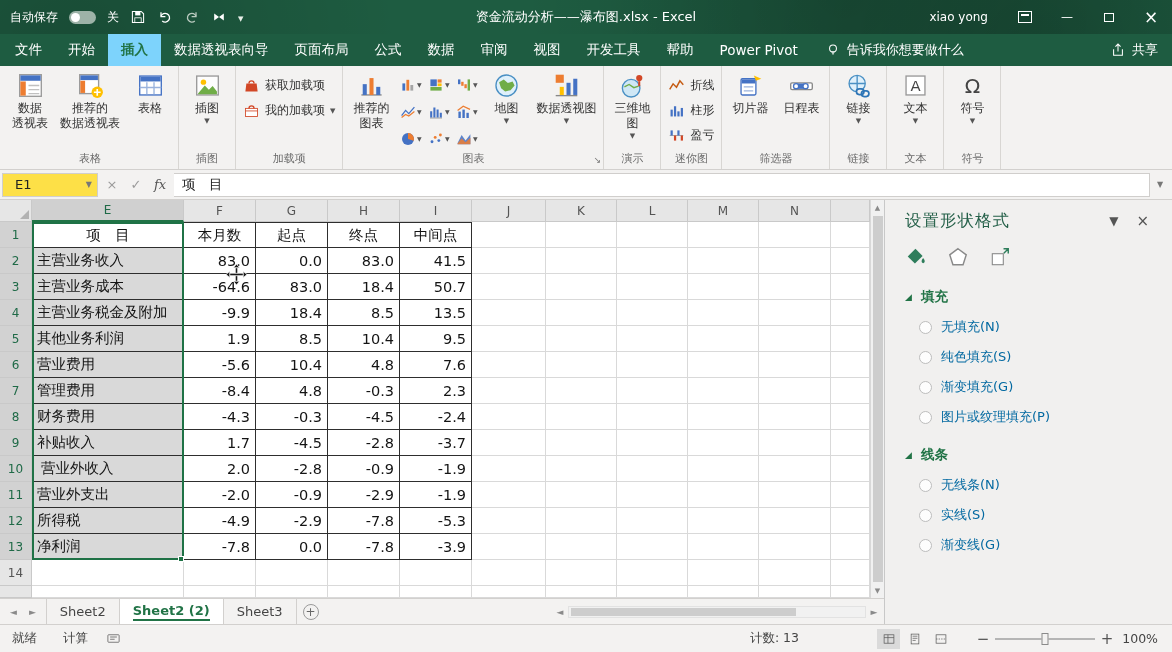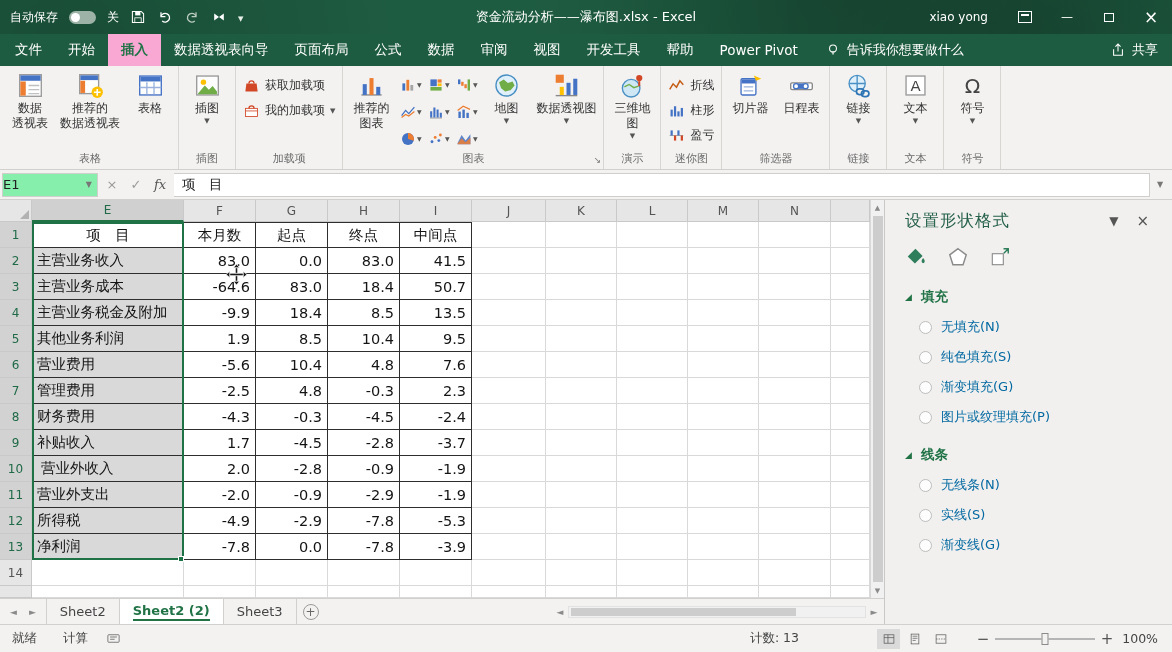--- a/index.html
+++ b/index.html
@@ -28,21 +28,21 @@
   .maxbox { width:10px; height:9px; border:1px solid #fff; display:inline-block; }
   .glyph-close::before { content:"×"; font-size:17px; }
   .ribbondisp { width:14px; height:12px; border:1px solid #fff; display:inline-block; position:relative; }
   .ribbondisp::after { content:""; position:absolute; left:2px; top:2px; right:2px; height:2px; background:#fff; }
 
   
   .tabrow { height:32px; flex:0 0 32px; background:#1e5c41; display:flex; align-items:stretch;
     color:#fff; font-size:13.5px; padding-left:2px; }
   .rtabs { display:flex; align-items:stretch; }
   .rtab { padding:0 13px; display:flex; align-items:center; white-space:nowrap; }
-  .rtab.active { background:#f9a8d4; color:#217346; font-weight:bold; }
+  .rtab.active { background:#7dd3fc; color:#217346; font-weight:bold; }
   .tellme { display:flex; align-items:center; gap:6px; margin-left:14px; font-size:13px; white-space:nowrap; }
   .share { margin-left:auto; display:flex; align-items:center; gap:6px; padding-right:14px; font-size:13px; }
 
   
   .ribbon { height:104px; flex:0 0 104px; background:#f3f2f1; border-bottom:1px solid #d2d0ce;
     display:flex; align-items:stretch; padding:0 2px; overflow:hidden; }
   .rgroup { display:flex; flex-direction:column; border-right:1px solid #d8d6d3; padding:1px 1px 0; }
   .rgroup-body { flex:1; display:flex; align-items:flex-start; gap:1px; padding:2px 2px 0; }
   .rgroup-label { height:17px; font-size:11px; color:#6a6a6a; text-align:center; line-height:14px;
     position:relative; padding:0 12px; white-space:nowrap; }
@@ -55,22 +55,22 @@
   .rb-small { display:flex; align-items:center; gap:5px; height:23px; padding:0 4px; font-size:12px; color:#333; white-space:nowrap; }
   .rb-small .icon { width:17px; height:17px; flex:0 0 17px; }
   .minigrid { display:grid; grid-template-columns:repeat(3,27px); grid-auto-rows:26px; gap:1px; padding-top:3px; }
   .mini { display:flex; align-items:center; justify-content:center; gap:1px; }
   .mini .icon { width:16px; height:16px; }
   .mini .caret { font-size:6px; margin-top:0; }
 
   
   .formulabar { height:30px; flex:0 0 30px; background:#f3f2f1; display:flex; align-items:center;
     border-bottom:1px solid #d2d0ce; padding:3px 2px; }
-  .namebox { width:96px; height:24px; background:#86efac; border:1px solid #d0cecc; display:flex;
-    align-items:center; padding-left:0; font-size:13px; color:#222;justify-content:center; }
+  .namebox { width:96px; height:24px; background:#fde047; border:1px solid #d0cecc; display:flex;
+    align-items:center; padding-left:12px; font-size:13px; color:#222;justify-content:center; }
   .namebox .nb-caret { margin-left:auto; padding-right:5px; font-size:8px; color:#777; }
   .fb-btns { display:flex; align-items:center; padding:0 2px; }
   .fb-btn { width:24px; text-align:center; color:#9a9a9a; font-size:13px; }
   .fb-fx { font-style:italic; font-family:"DejaVu Serif",serif; color:#555; }
   .fb-input { flex:1; height:24px; background:#fff; border:1px solid #d0cecc; border-left:none;
     display:flex; align-items:center; padding-left:8px; font-size:13.5px; color:#222; white-space:pre; }
   .fb-expand { width:20px; text-align:center; font-size:8px; color:#777; }
 
   
   .main { flex:1; display:flex; min-height:0; }
@@ -729,21 +729,21 @@
               <div class="cell" style="width: 74px;"></div>
               <div class="cell" style="width: 71px;"></div>
               <div class="cell" style="width: 71px;"></div>
               <div class="cell" style="width: 71px;"></div>
               <div class="cell" style="width: 72px;"></div>
               <div class="cell fillc"></div>
             </div>
             <div class="grow">
               <div class="rnum sel">7</div>
               <div class="cell tbl c0 selfill left" style="width: 152px;">管理费用</div>
-              <div class="cell tbl right" style="width: 72px;">-2.5</div>
+              <div class="cell tbl right" style="width: 72px;">-8.4</div>
               <div class="cell tbl right" style="width: 72px;">4.8</div>
               <div class="cell tbl right" style="width: 72px;">-0.3</div>
               <div class="cell tbl right" style="width: 72px;">2.3</div>
               <div class="cell" style="width: 74px;"></div>
               <div class="cell" style="width: 71px;"></div>
               <div class="cell" style="width: 71px;"></div>
               <div class="cell" style="width: 71px;"></div>
               <div class="cell" style="width: 72px;"></div>
               <div class="cell fillc"></div>
             </div>

